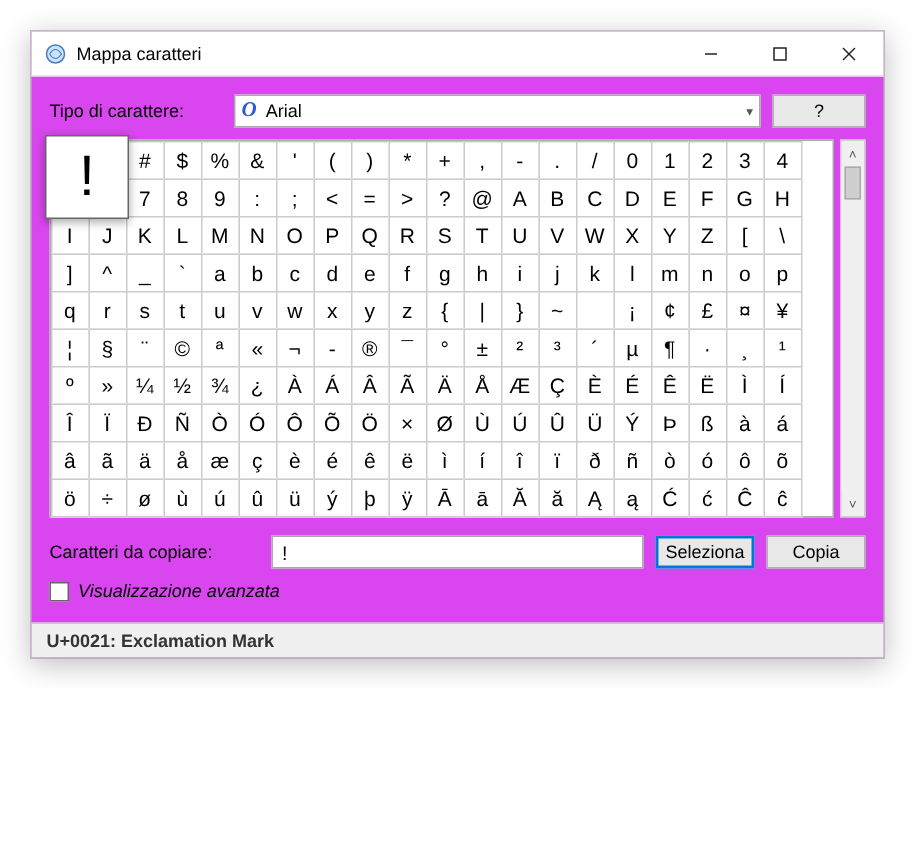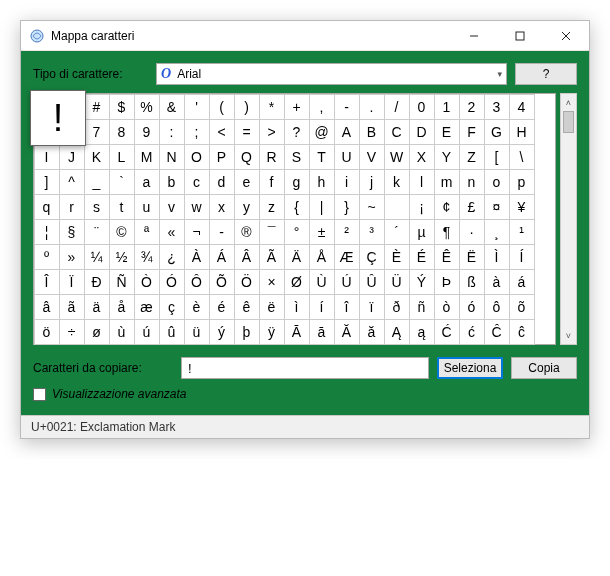--- a/index.html
+++ b/index.html
@@ -7,21 +7,21 @@
     margin: 0;
     padding: 20px;
     background: #fff;
     font-family: "Segoe UI", Tahoma, sans-serif;
     font-size: 12px;
     color: #000;
   }
   .window {
     width: 570px;
     border: 1px solid #bbb;
-    background: #15803d;
+    background: #d946ef;
     box-shadow: 0 4px 18px rgba(0,0,0,.25);
   }
   .titlebar {
     display: flex;
     align-items: center;
     height: 30px;
     background: #fff;
     border-bottom: 1px solid #e6e6e6;
     padding-left: 8px;
   }
@@ -140,21 +140,21 @@
   .btn.primary { border: 2px solid #0078d7; }
   .adv-row { display: flex; align-items: center; gap: 6px; margin: 6px 0 8px 0; font-style: italic; }
   .checkbox {
     width: 13px; height: 13px;
     background: #fff; border: 1px solid #666;
   }
   .statusbar {
     border-top: 1px solid #c8c8c8;
     padding: 4px 10px;
     background: #f0f0f0;
-    font-size: 12px; color: #333;
+    font-size: 12px; color: #333; font-weight: bold;
   }
 </style>
 </head>
 <body>
 
 <div class="window">
 
   <div class="titlebar">
     <span class="title-icon">
       <svg width="16" height="16" viewBox="0 0 16 16">

